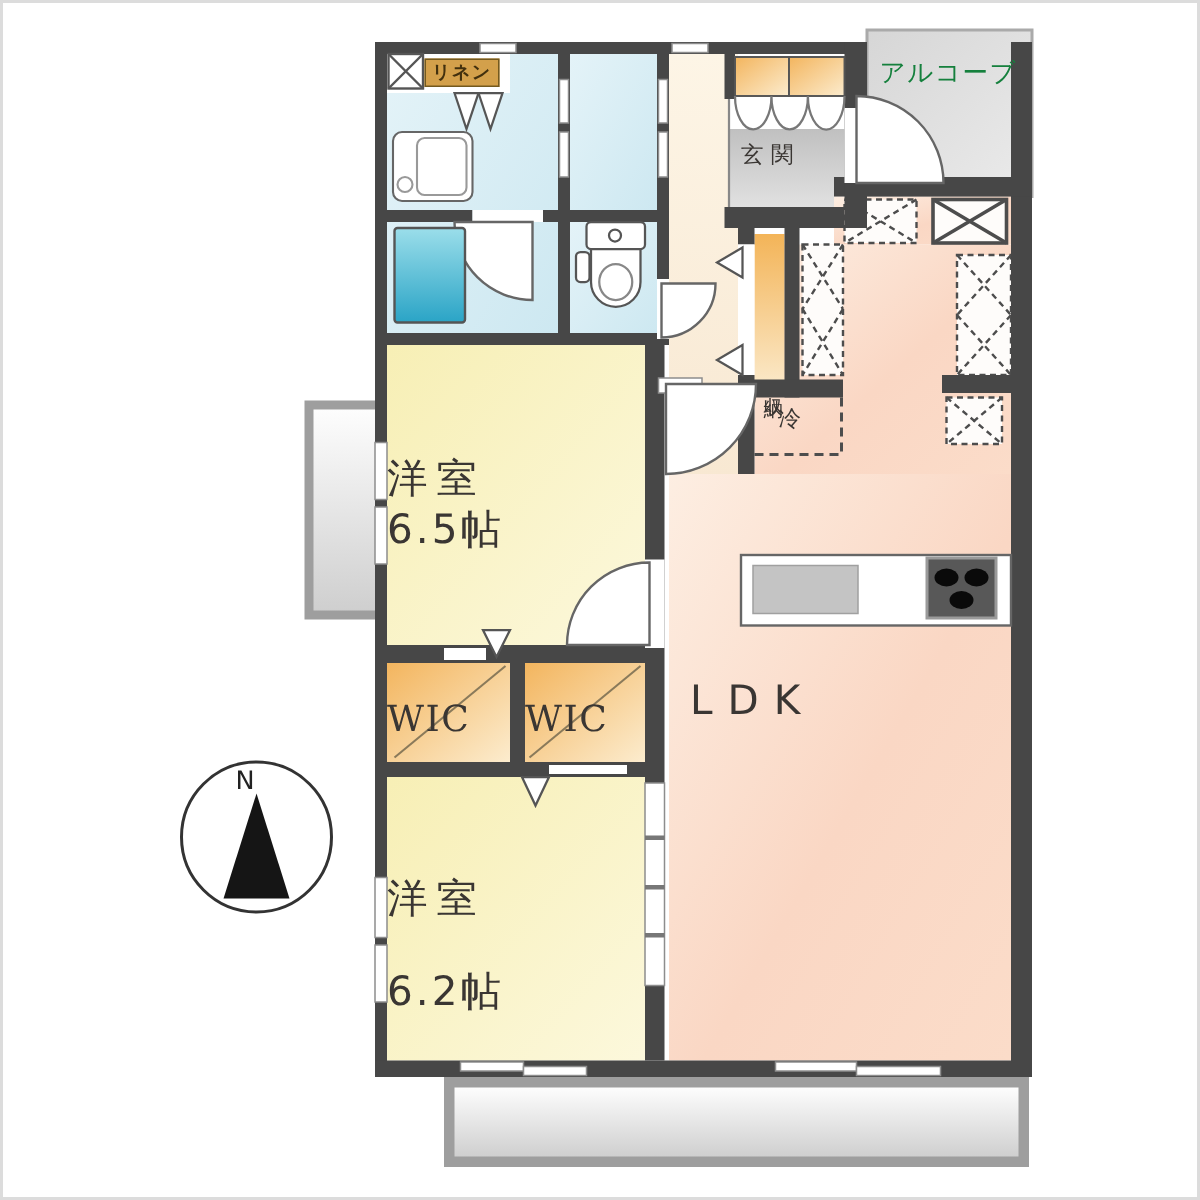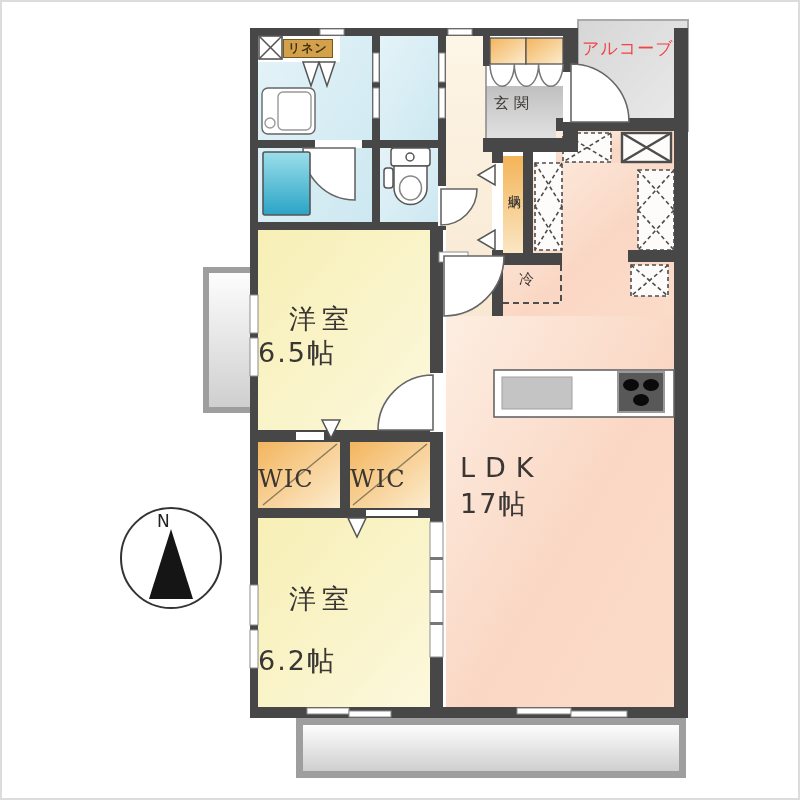--- a/index.html
+++ b/index.html
@@ -2,28 +2,28 @@
 <html><head>
 <meta charset="utf-8">
 <style>
   html,body{margin:0;padding:0;background:#fff;}
   .canvas{
     position:relative;width:800px;height:800px;background:#fff;overflow:hidden;
     box-shadow:inset 0 0 0 2px #dcdcdc;
     font-family:"DejaVu Sans","Liberation Sans",sans-serif;
   }
   .plan-svg{position:absolute;left:0;top:0;}
-  .lbl{position:absolute;color:#3a3633;white-space:nowrap;}
+  .lbl{position:absolute;color:#3a3633;white-space:nowrap;text-align:right;}
   .c{text-align:left;}
-  .room-name{font-size:27px;letter-spacing:6px;font-weight:500;padding-left:31px;}
+  .room-name{font-size:27px;letter-spacing:6px;font-weight:500;}
   .room-size{font-size:27px;letter-spacing:2px;font-weight:500;}
   .ldk-name{font-size:27px;letter-spacing:10px;font-weight:500;}
   .wic{font-size:24px;font-weight:normal;letter-spacing:1px;font-family:"DejaVu Serif","Liberation Serif",serif;}
   .genkan{font-size:15px;letter-spacing:5px;font-weight:500;}
-  .alcove{font-size:17px;letter-spacing:1px;font-weight:500;color:#ef4444;font-family:Liberation Mono, monospace;}
+  .alcove{font-size:17px;letter-spacing:1px;font-weight:500;color:#15803d;font-family:Liberation Mono, monospace;}
   .shuno{font-size:13px;writing-mode:vertical-rl;text-orientation:upright;letter-spacing:2px;font-weight:500;}
   .rei{font-size:15px;font-weight:500;}
   .north{font-size:17px;font-weight:500;color:#222;}
   .linen-badge{
     font-size:12px;font-weight:bold;color:#42300e;background:#d3a04b;
     border:1px solid #73591f;padding:1px 4px 2px 4px;letter-spacing:1px;line-height:14px;
   }
 </style>
 </head>
 <body>
@@ -273,17 +273,16 @@
 <div class="lbl room-name c" style="left:258px;top:301px;width:172px;">洋室</div>
 <div class="lbl room-size c" style="left:258px;top:335px;width:140px;">6.5帖</div>
 
 <div class="lbl wic c" style="left:258px;top:465px;width:82px;">WIC</div>
 <div class="lbl wic c" style="left:350px;top:465px;width:80px;">WIC</div>
 
 <div class="lbl room-name c" style="left:258px;top:581px;width:172px;">洋室</div>
 <div class="lbl room-size c" style="left:258px;top:643px;width:172px;">6.2帖</div>
 
 <div class="lbl ldk-name c" style="left:460px;top:452px;width:200px;">LDK</div>
-<div class="lbl room-size c" style="left:460px;top:486px;width:200px;">17帖</div>
 
 <div class="lbl north c" style="left:157px;top:511px;width:28px;">N</div>
 
 </div>
 
 </body></html>

